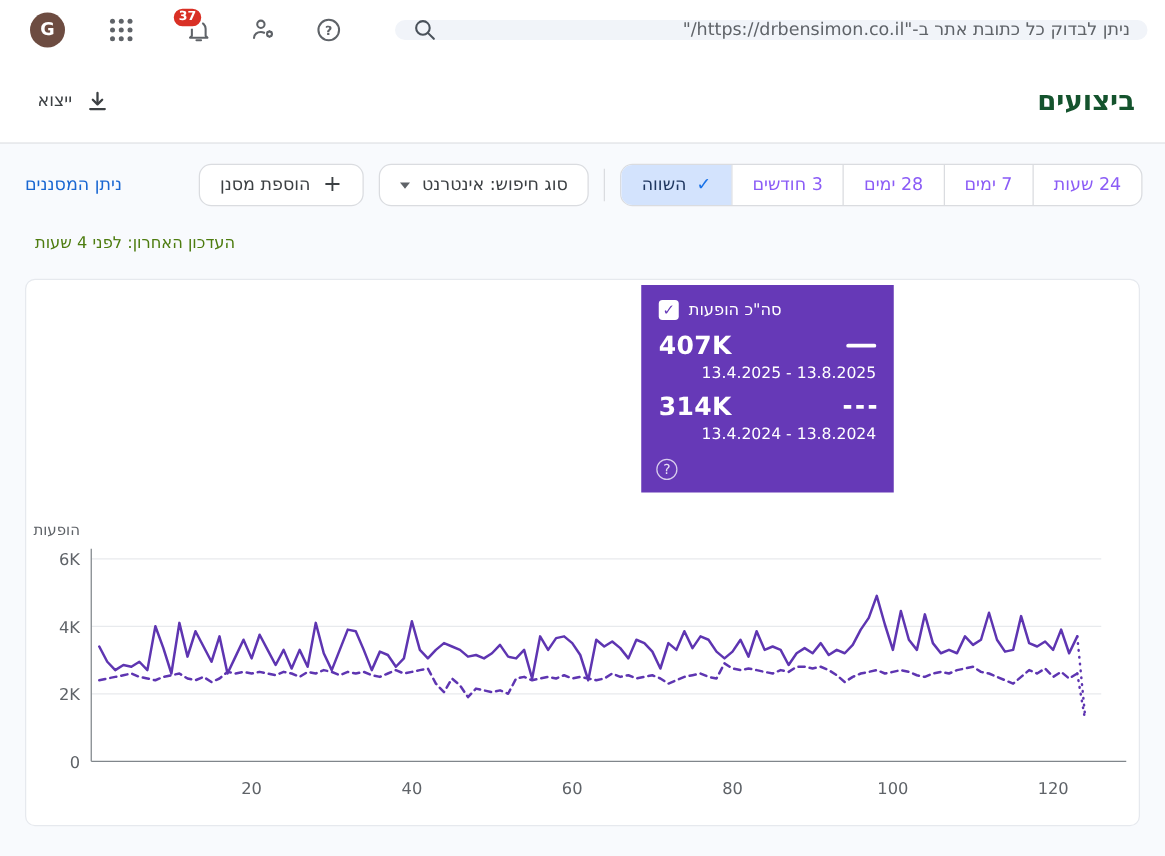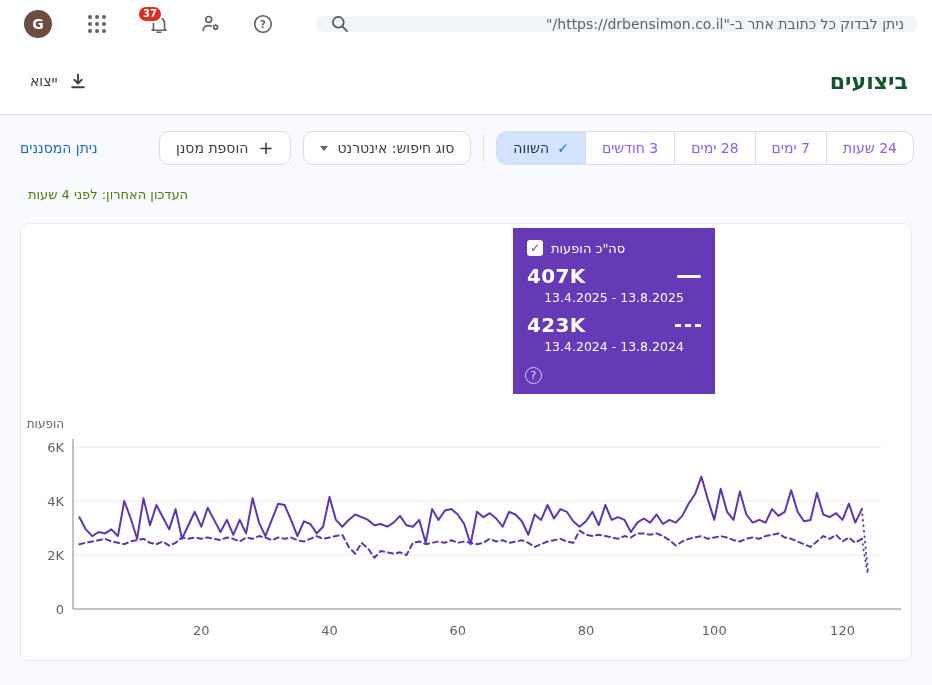--- a/index.html
+++ b/index.html
@@ -47,21 +47,21 @@
   .card { margin: 36px 20px 0; background:#fff; border:1px solid #e6e9ee; border-radius:8px; position:relative; height:438px; }
   .legend-box { position:absolute; top:4px; right:196px; width:202px; height:166px; background:#6639b7; color:#fff; padding:12px 14px; }
   .legend-head { display:flex; align-items:center; justify-content:flex-end; gap:8px; font-size:13px; }
   .legend-checkbox { width:16px; height:16px; background:#fff; border-radius:3px; display:flex; align-items:center; justify-content:center;
                      color:#6639b7; font-size:12px; font-weight:bold; cursor:pointer; order:2; }
   .legend-entry { margin-top:8px; }
   .entry-main { display:flex; align-items:center; justify-content:space-between; flex-direction:row-reverse;text-align:right; }
   .entry-value { font-size:20px; font-weight:bold; letter-spacing:.3px; }
   .line-sample.solid { width:24px; height:3px; background:#fff; border-radius:2px; }
   .line-sample.dashed { width:26px; border-top:3px dashed #fff; }
-  .entry-period { font-size:12.5px; text-align:center; direction:rtl; margin-top:2px; }
+  .entry-period { font-size:12.5px; text-align:right; direction:rtl; margin-top:2px; }
   .entry-period bdo { unicode-bidi: plaintext; }
   .legend-help { position:absolute; bottom:10px; left:12px; width:17px; height:17px; border:1.5px solid rgba(255,255,255,.75);
                  border-radius:50%; color:rgba(255,255,255,.85); font-size:11px; display:flex; align-items:center; justify-content:center; cursor:pointer; }
   .chart-wrap { position:absolute; top:188px; right:0; left:0; direction:ltr; }
   svg text { font-family:"DejaVu Sans","Liberation Sans",sans-serif; }
 </style>
 </head>
 <body>
 
 <div class="topbar">
@@ -163,21 +163,21 @@
       </div>
       <div class="legend-entry">
         <div class="entry-main">
           <span class="entry-value">407K</span>
           <span class="line-sample solid"></span>
         </div>
         <div class="entry-period"><bdo>13.4.2025 - 13.8.2025</bdo></div>
       </div>
       <div class="legend-entry">
         <div class="entry-main">
-          <span class="entry-value">423K</span>
+          <span class="entry-value">314K</span>
           <span class="line-sample dashed"></span>
         </div>
         <div class="entry-period"><bdo>13.4.2024 - 13.8.2024</bdo></div>
       </div>
       <div class="legend-help">?</div>
     </div>
     <div class="chart-wrap">
       <svg id="chart-svg" width="890" height="240" viewBox="0 0 890 240">
           <text x="43" y="202" text-anchor="end" font-size="13" fill="#5f6368">0</text>
           <line x1="52" y1="143" x2="860" y2="143" stroke="#e8eaed" stroke-width="1"></line>

